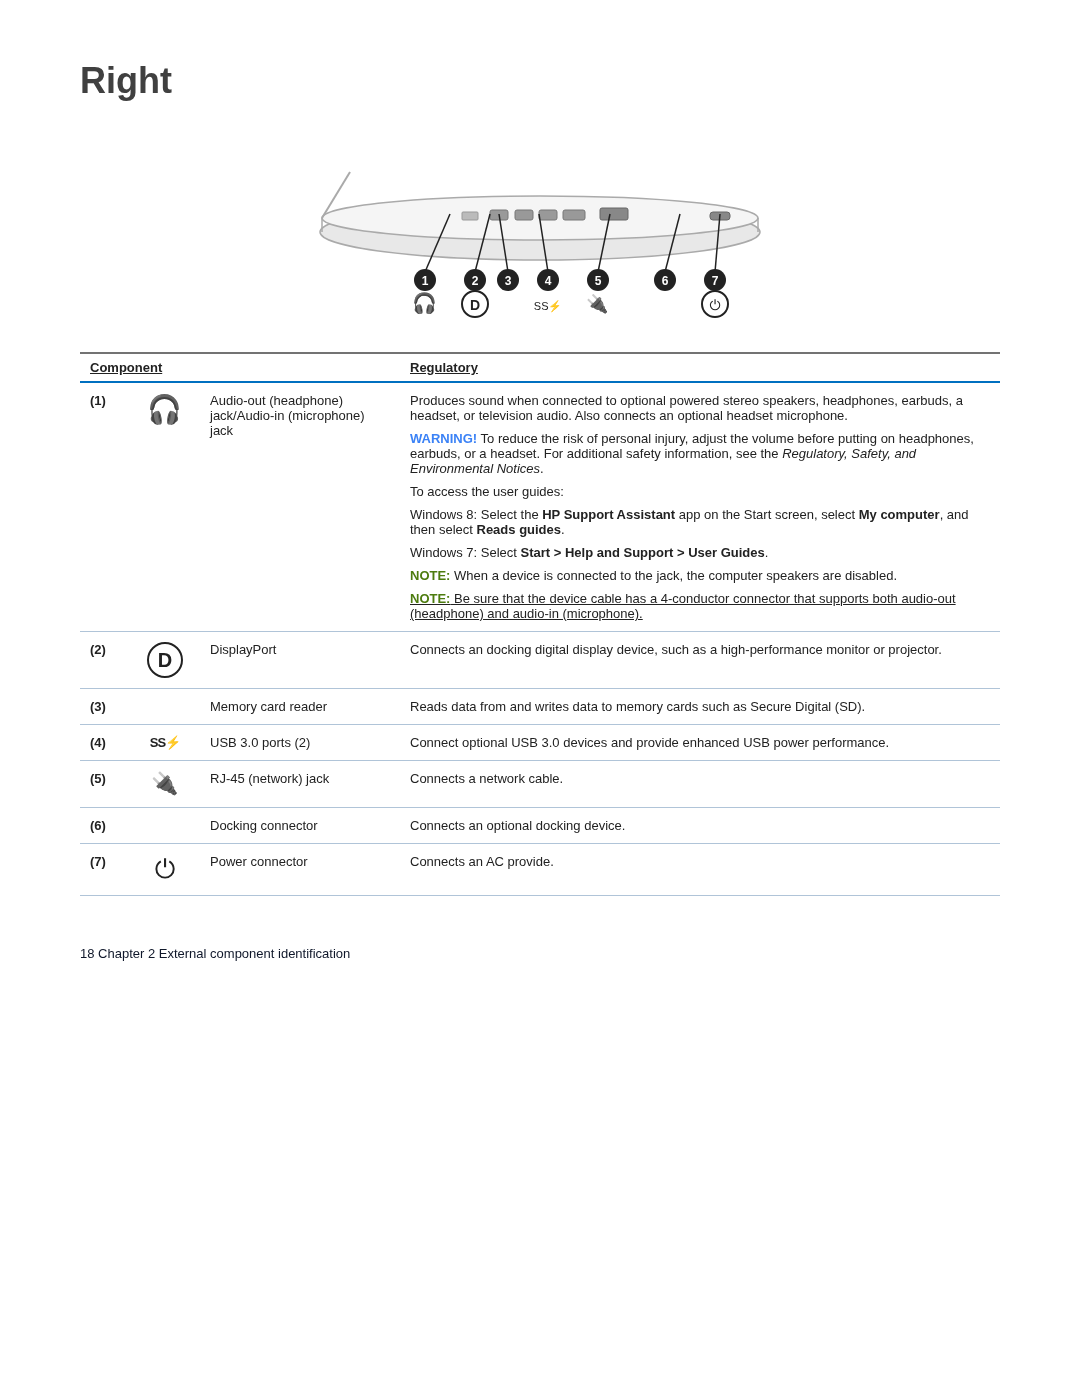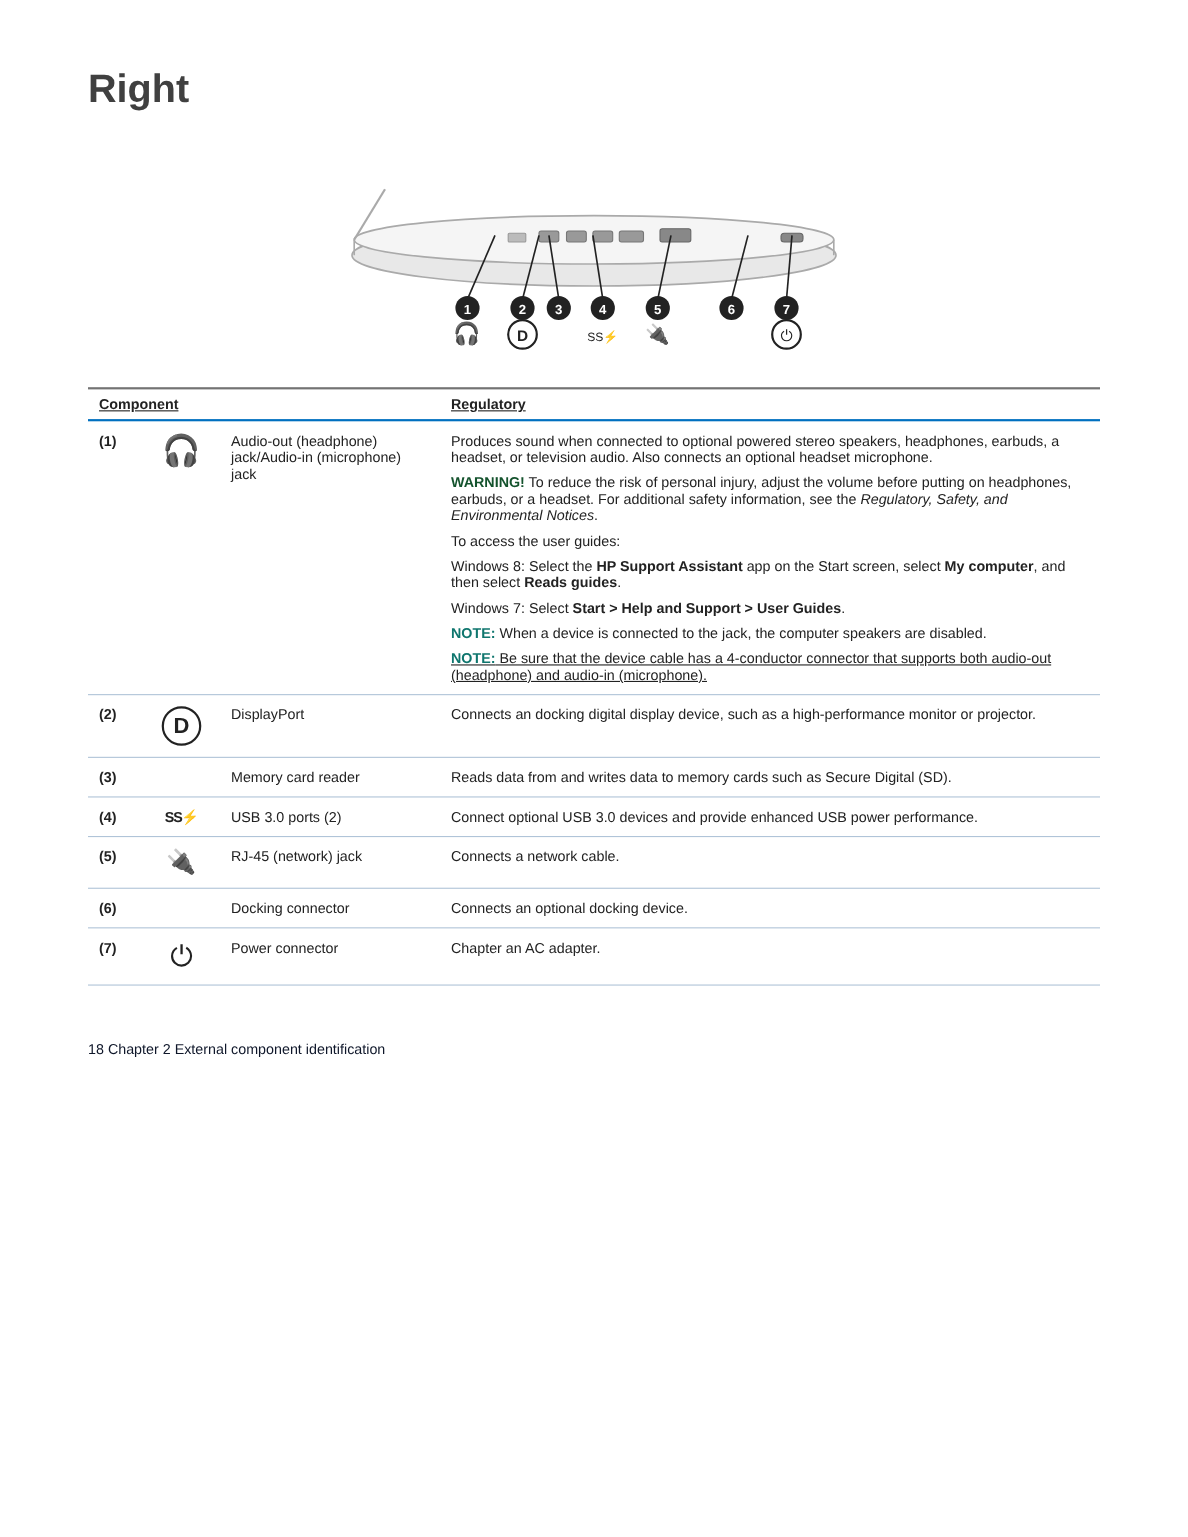--- a/index.html
+++ b/index.html
@@ -48,25 +48,25 @@
       vertical-align: top;
       font-size: 13px;
     }
     .col-num { width: 50px; }
     .col-icon { width: 70px; text-align: center; }
     .col-name { width: 200px; }
     .col-desc { width: auto; }
 
     .warning-label {
       font-weight: bold;
-      color: #14532d;
+      color: #3b82f6;
     }
     .note-label {
       font-weight: bold;
-      color: #0f766e;
+      color: #4d7c0f;
     }
     .italic { font-style: italic; }
 
     .desc-p {
       display: block;
       margin-bottom: 8px;
     }
     .desc-p:last-child { margin-bottom: 0; text-decoration: underline; }
 
     .footer-bar {
@@ -212,20 +212,20 @@
       <td class="col-name">Docking connector</td>
       <td class="col-desc">Connects an optional docking device.</td>
     </tr>
 
     <tr>
       <td class="col-num"><strong>(7)</strong></td>
       <td class="col-icon">
         <span style="font-size:26px;">⏻</span>
       </td>
       <td class="col-name">Power connector</td>
-      <td class="col-desc">Chapter an AC adapter.</td>
+      <td class="col-desc">Connects an AC provide.</td>
     </tr>
   </tbody>
 </table>
 
 <div class="footer-bar">
   <span>18    Chapter 2   External component identification</span>
 </div>
 
 </body></html>

